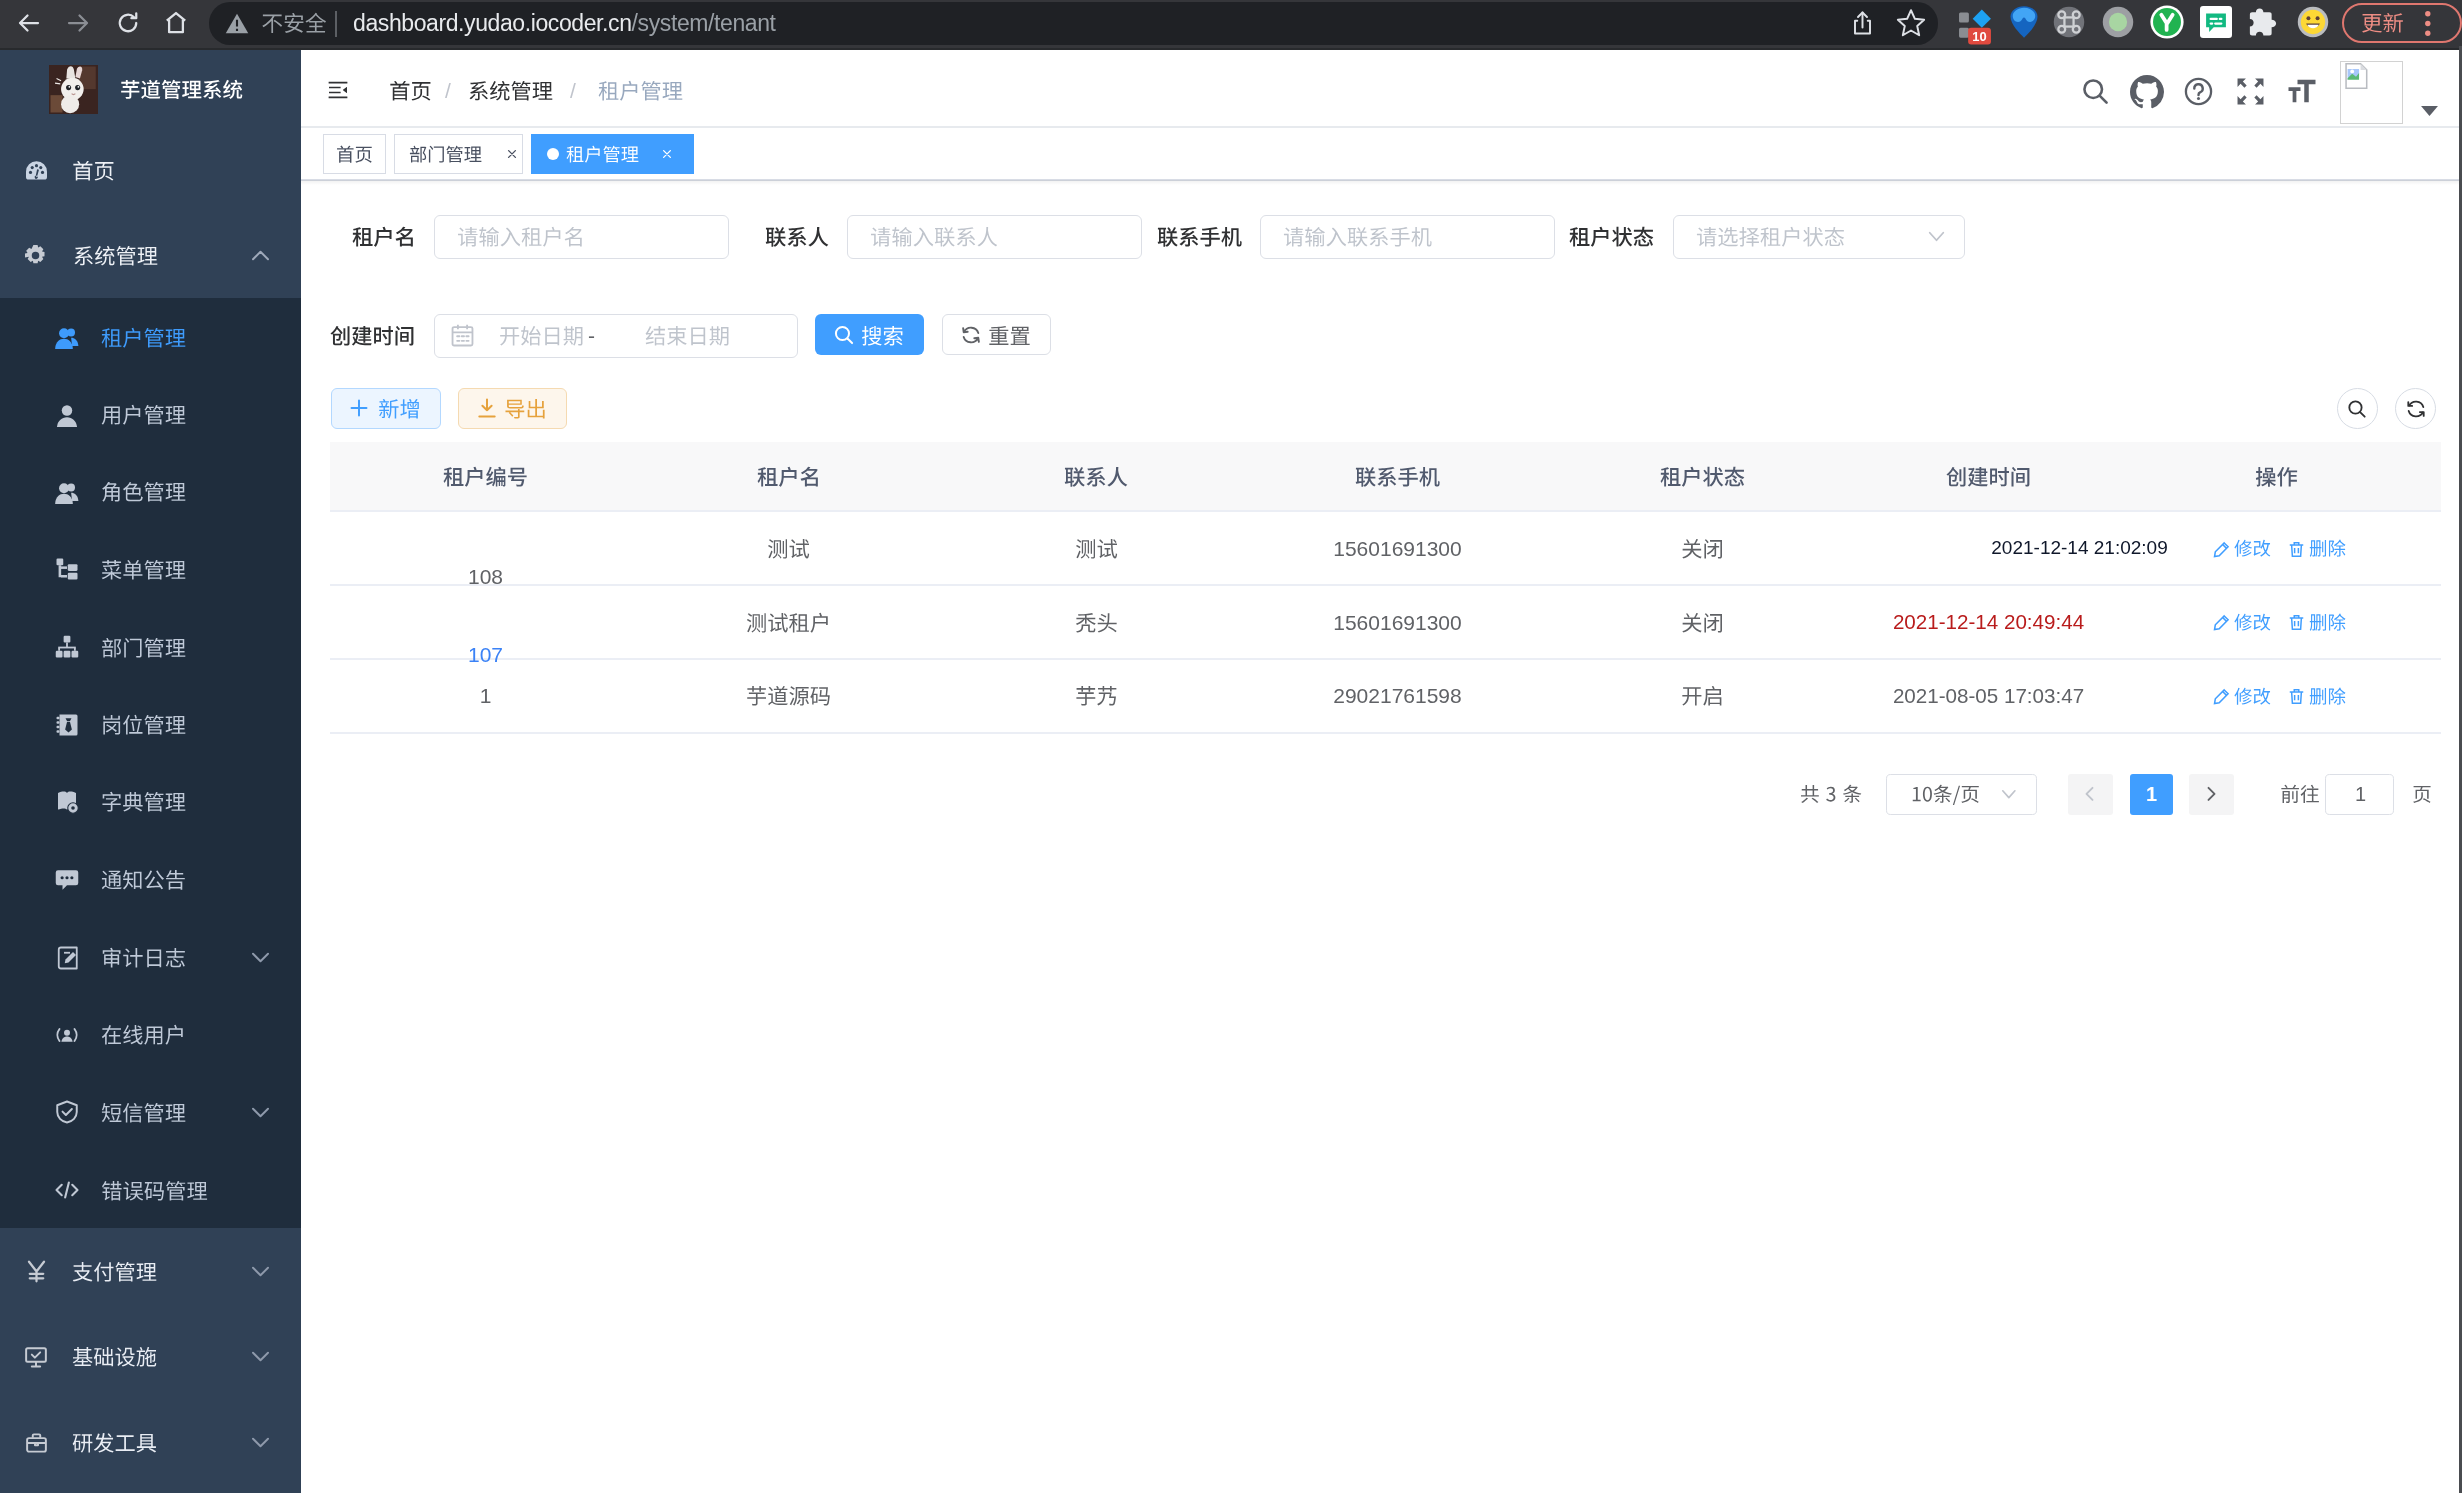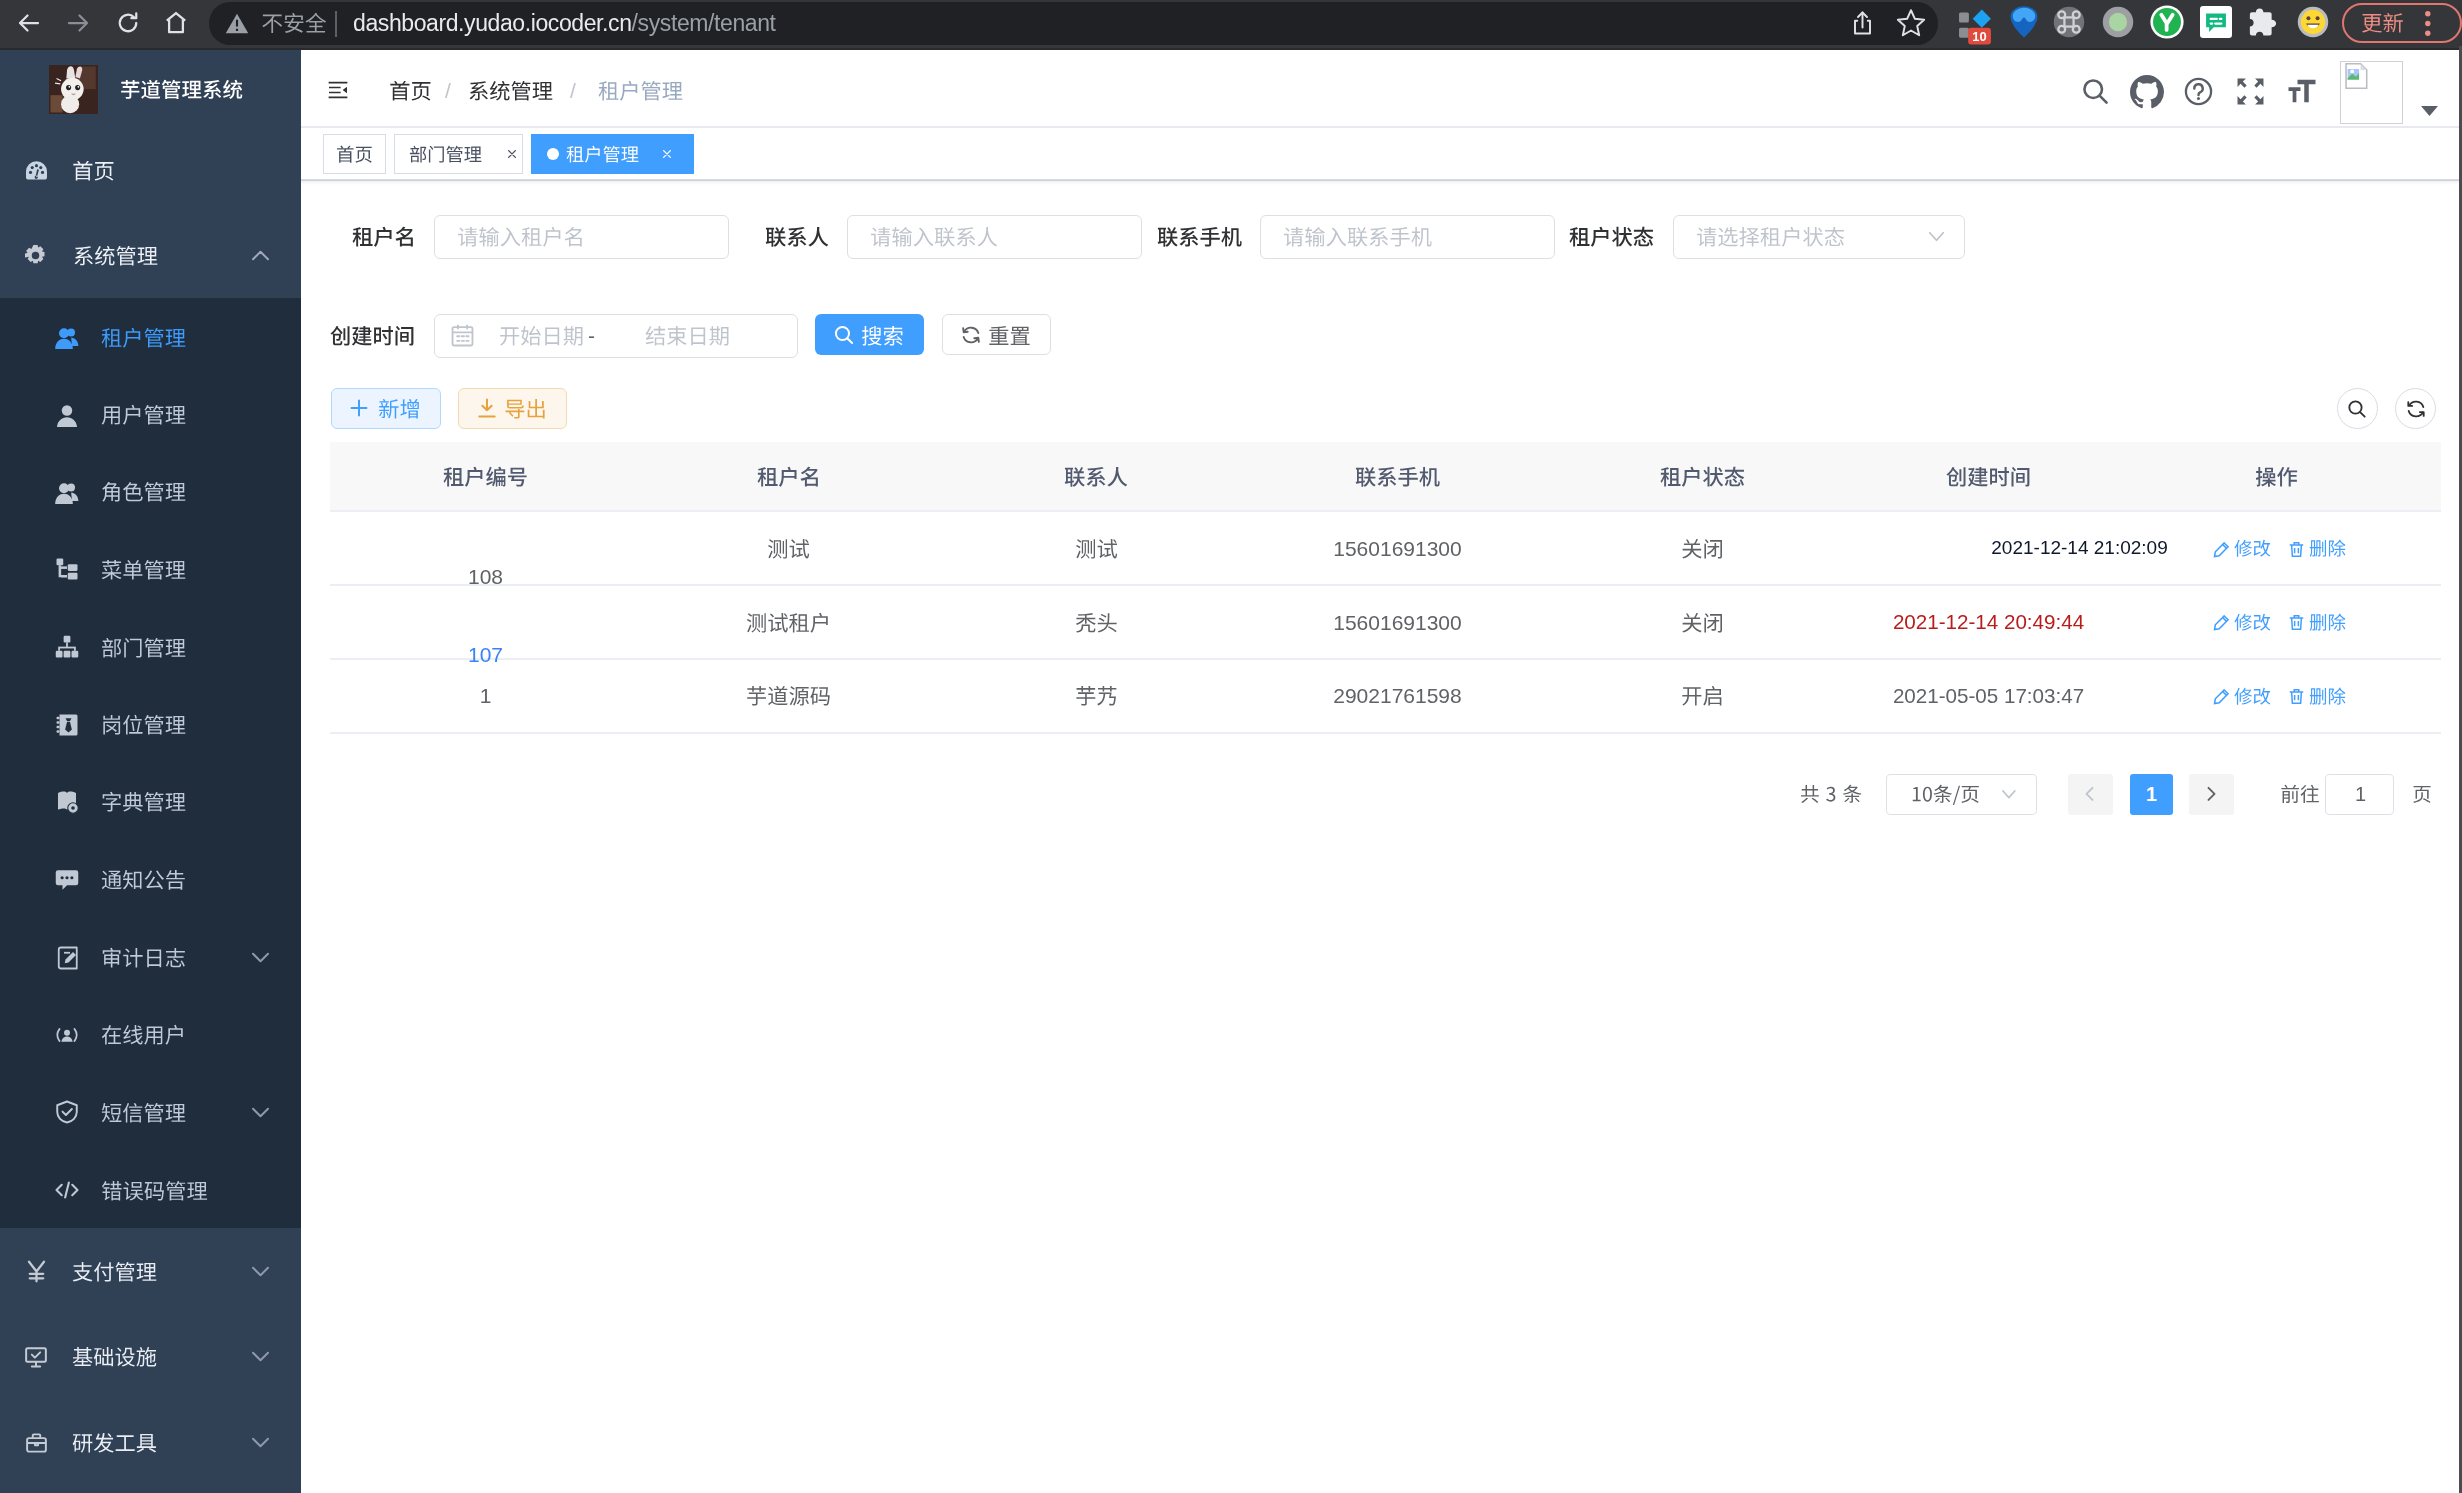--- a/index.html
+++ b/index.html
@@ -627,21 +627,21 @@
 <svg class="t " style="left:746px;top:684px" width="85" height="23.6" viewBox="0 0 112 31">
       <use href="#t47" fill="#606266"></use>
     </svg>
 <svg class="t " style="left:1075px;top:684px" width="43" height="23.6" viewBox="0 0 56 31">
       <use href="#t48" fill="#606266"></use>
     </svg>
 <div class="lt" style="left:1093px;width:609px;text-align:center;top:685px;font-size:21px;color:#606266;line-height:21px;">29021761598</div>
 <svg class="t " style="left:1681px;top:684px" width="43" height="23.6" viewBox="0 0 56 31">
       <use href="#t49" fill="#606266"></use>
     </svg>
-<div class="lt" style="left:1684px;width:609px;text-align:center;top:686px;font-size:20.6px;color:#606266;line-height:20.6px;">2021-05-05 17:03:47</div>
+<div class="lt" style="left:1684px;width:609px;text-align:center;top:686px;font-size:20.6px;color:#606266;line-height:20.6px;">2021-08-05 17:03:47</div>
 <svg class="ic" style="left:2213px;top:688px" width="17" height="17" viewBox="0 0 22 22" fill="#409eff">
       <path d="M14.5 2.5l5 5L8 19l-6 1 1-6Z" fill="none" stroke="#409eff" stroke-width="2"></path>
       <path d="M12.5 4.5l5 5" stroke="#409eff" stroke-width="2"></path>
     </svg>
 <svg class="t " style="left:2234px;top:686px" width="37" height="20" viewBox="0 0 48 26">
       <use href="#t43" fill="#409eff"></use>
     </svg>
 <svg class="ic" style="left:2289px;top:688px" width="15" height="17" viewBox="0 0 20 22" fill="none" stroke="#409eff" stroke-width="2">
       <path d="M1 5h18M7 5V2h6v3M3.5 5l1 15h11l1-15"></path>
       <path d="M7.5 9v7M12.5 9v7"></path>

